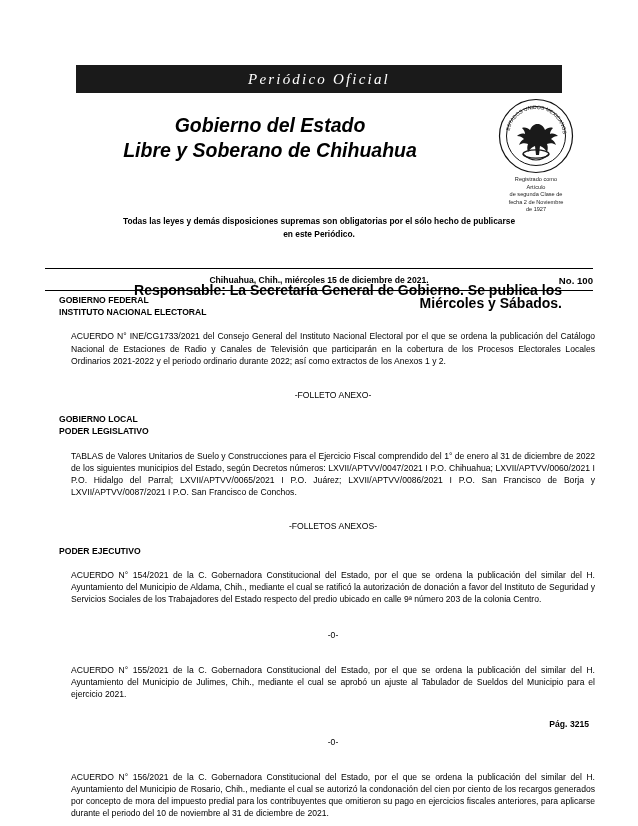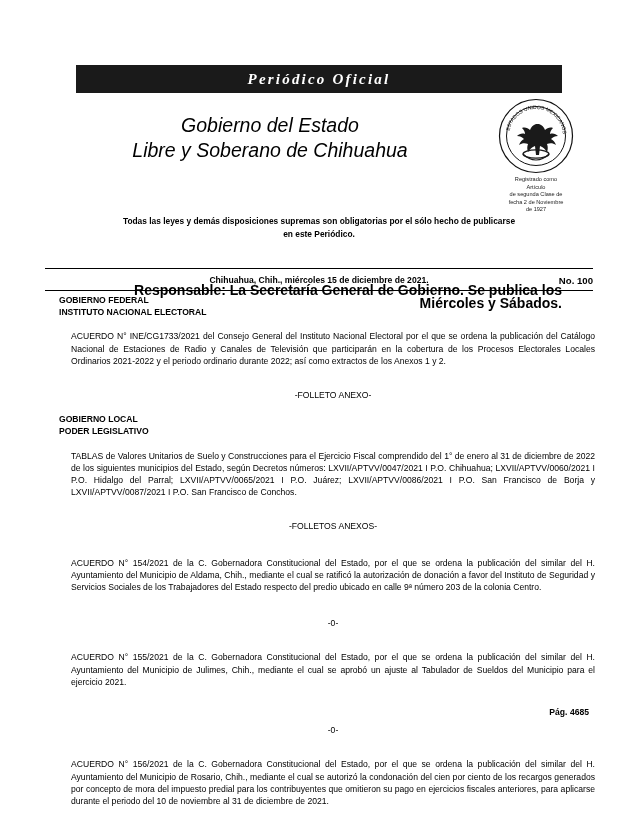--- a/index.html
+++ b/index.html
@@ -38,32 +38,32 @@
     top: 65px;
     width: 486px;
     height: 28px;
     line-height: 28px;
     text-align: center;
     color: #ffffff;
     font-family: "Liberation Serif", serif;
     font-style: italic;
     font-size: 15px;
     letter-spacing: 2.2px;
-    font-weight: bold;
+    font-weight: normal;
   }
 
   .gov-lines {
     position: absolute;
     left: 60px;
     top: 113px;
     width: 420px;
     text-align: center;
     font-family: "Liberation Sans", sans-serif;
     font-style: italic;
-    font-weight: normal;
+    font-weight: bold;
     font-size: 19.5px;
     line-height: 25px;
     color: #000;
   }
   .gov-lines .l2 {
     letter-spacing: 0px;
   }
 
   
   .emblem-wrap {
@@ -251,30 +251,31 @@
     <div class="spacer-12"></div>
 
     <div class="sec-head">GOBIERNO LOCAL</div>
     <div class="sec-head">PODER LEGISLATIVO</div>
     <p class="para">TABLAS de Valores Unitarios de Suelo y Construcciones para el Ejercicio Fiscal comprendido del 1° de enero al 31 de diciembre de 2022 de los siguientes municipios del Estado, según Decretos números: LXVII/APTVV/0047/2021 I P.O. Chihuahua; LXVII/APTVV/0060/2021 I P.O. Hidalgo del Parral; LXVII/APTVV/0065/2021 I P.O. Juárez; LXVII/APTVV/0086/2021 I P.O. San Francisco de Borja y LXVII/APTVV/0087/2021 I P.O. San Francisco de Conchos.</p>
 
     <div class="spacer-10"></div>
     <div class="centered">-FOLLETOS ANEXOS-</div>
     <div class="spacer-12"></div>
 
+    <div class="sec-head">PODER EJECUTIVO</div>
 
     <p class="para">ACUERDO N° 154/2021 de la C. Gobernadora Constitucional del Estado, por el que se ordena la publicación del similar del H. Ayuntamiento del Municipio de Aldama, Chih., mediante el cual se ratificó la autorización de donación a favor del Instituto de Seguridad y Servicios Sociales de los Trabajadores del Estado respecto del predio ubicado en calle 9ª número 203 de la colonia Centro.</p>
     <div class="spacer-6"></div>
     <div class="spacer-6"></div>
     <div class="dash">-0-</div>
     <div class="spacer-10"></div>
 
     <p class="para">ACUERDO N° 155/2021 de la C. Gobernadora Constitucional del Estado, por el que se ordena la publicación del similar del H. Ayuntamiento del Municipio de Julimes, Chih., mediante el cual se aprobó un ajuste al Tabulador de Sueldos del Municipio para el ejercicio 2021.</p>
     <div class="spacer-6"></div>
-    <div class="pagref">Pág. 4685</div>
+    <div class="pagref">Pág. 3215</div>
     <div class="spacer-6"></div>
     <div class="dash">-0-</div>
     <div class="spacer-10"></div>
 
     <p class="para">ACUERDO N° 156/2021 de la C. Gobernadora Constitucional del Estado, por el que se ordena la publicación del similar del H. Ayuntamiento del Municipio de Rosario, Chih., mediante el cual se autorizó la condonación del cien por ciento de los recargos generados por concepto de mora del impuesto predial para los contribuyentes que omitieron su pago en ejercicios fiscales anteriores, para aplicarse durante el periodo del 10 de noviembre al 31 de diciembre de 2021.</p>
     <div class="spacer-6"></div>
     <div class="pagref">Pág. 5234</div>
     <div class="spacer-6"></div>
     <div class="dash">-0-</div>
 

